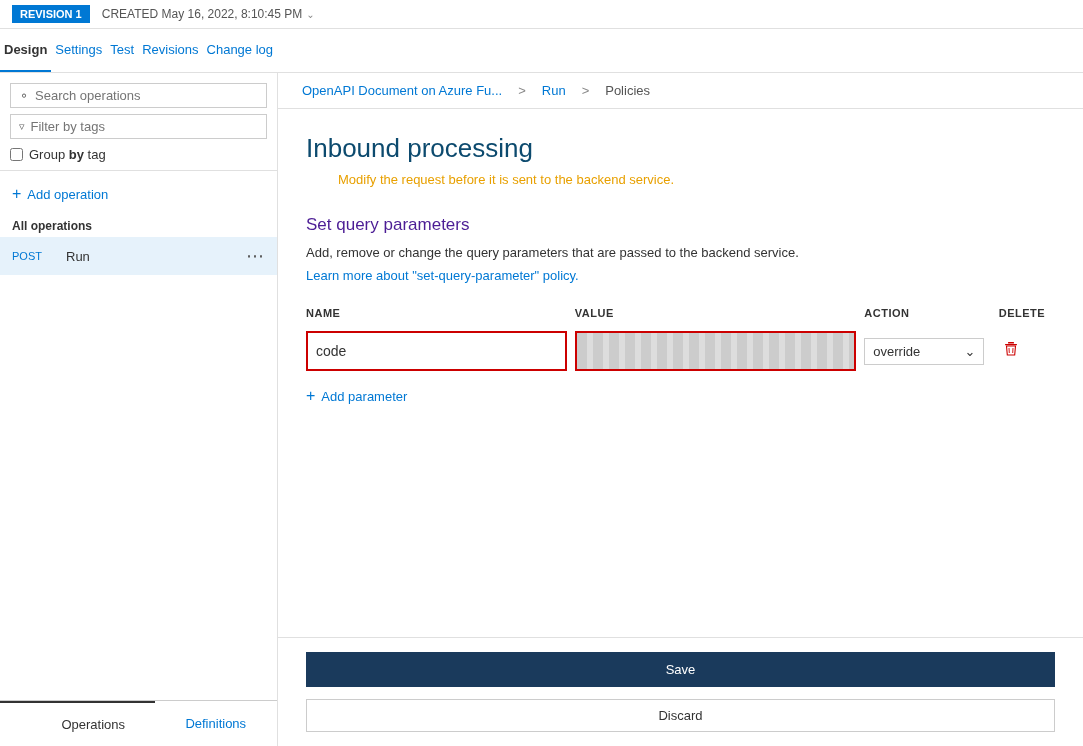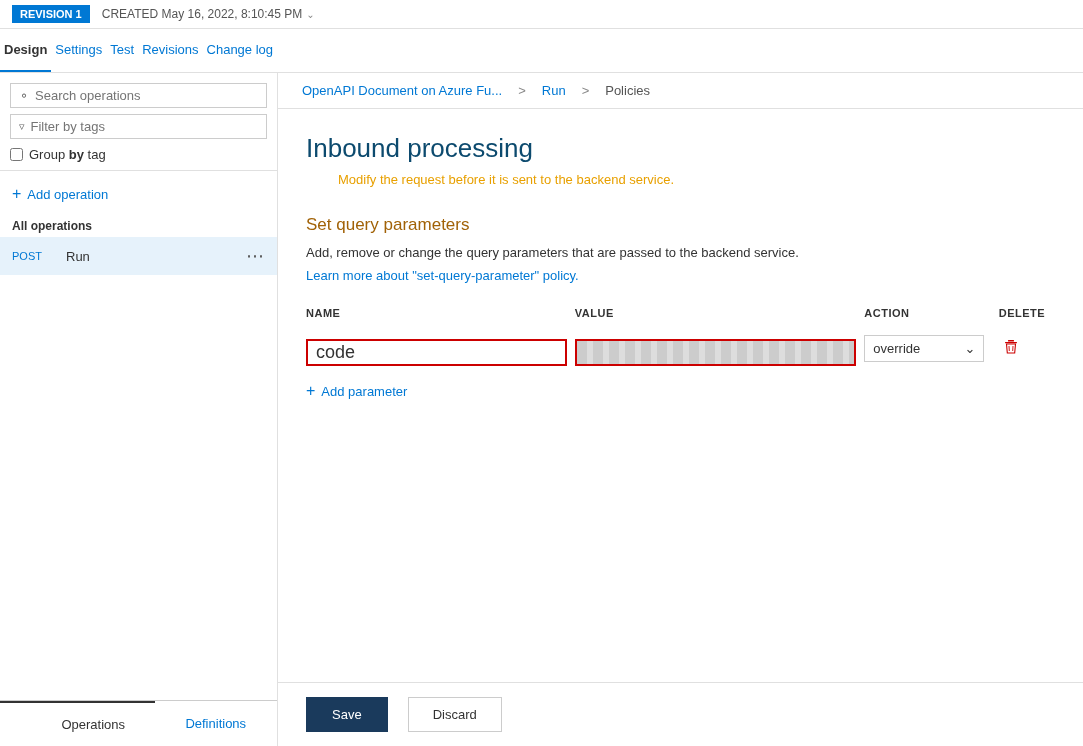--- a/index.html
+++ b/index.html
@@ -120,58 +120,58 @@
     .policy-content {
       flex: 1; overflow-y: auto; padding: 24px 28px;
     }
     .policy-title {
       font-size: 26px; font-weight: 300; color: #0c4a6e; margin-bottom: 8px;
     }
     .policy-subtitle {
       font-size: 13px; color: #e8a000; margin-bottom: 28px; margin-left: 32px;
     }
     .section-title {
-      font-size: 17px; font-weight: 400; color: #a16207; margin-bottom: 10px;
+      font-size: 17px; font-weight: 400; color: #4c1d95; margin-bottom: 10px;
     }
     .section-desc {
       font-size: 13px; color: #333; margin-bottom: 8px;
     }
     .learn-link {
       color: #0078d4; font-size: 13px; cursor: pointer; text-decoration: none; display: block; margin-bottom: 20px;
     }
 
     
     .params-table { width: 100%; border-collapse: collapse; }
     .params-table th {
       text-align: left; font-size: 11px; font-weight: 700; color: #333;
       padding: 4px 8px 8px 0; text-transform: uppercase; letter-spacing: 0.5px;
       border-bottom: none;
     }
     .params-table td { padding: 4px 8px 4px 0; vertical-align: middle; }
     .param-input {
-      border: 2px solid #c00; padding: 1px 8px; font-size: 18px; outline: none;
-      width: 100%; background: #fff; color: #333; margin-top: 8px;
+      border: 2px solid #c00; padding: 10px 8px; font-size: 14px; outline: none;
+      width: 100%; background: #fff; color: #333;
     }
     .action-select-wrapper {
       display: flex; align-items: center; border: 1px solid #ccc; padding: 5px 8px;
       background: #fff; width: 120px; justify-content: space-between;
     }
     .delete-btn {
       color: #c00; font-size: 16px; cursor: pointer; background: none; border: none; padding: 0 4px;
     }
     .add-param-btn {
       display: flex; align-items: center; gap: 6px; color: #0078d4; font-size: 13px;
       cursor: pointer; background: none; border: none; padding: 8px 0; margin-top: 4px;
     }
     .add-param-btn .plus { font-size: 16px; }
 
     
     .bottom-bar {
-      padding: 14px 28px; border-top: 1px solid #e0e0e0; display: flex; gap: 20px;
-      background: #fff; flex-shrink: 0;
+      padding: 14px 28px; border-top: 1px solid #e0e0e0; display: flex; gap: 12px;
+      background: #fff; flex-shrink: 0; flex-direction: column;
     }
     .btn-save {
       background: #1a3a5c; color: #fff; border: 2px solid #1a3a5c;
       padding: 8px 24px; font-size: 13px; cursor: pointer; font-weight: 400;
     }
     .btn-discard {
       background: #fff; color: #333; border: 1px solid #ccc;
       padding: 8px 24px; font-size: 13px; cursor: pointer;
     }
 

